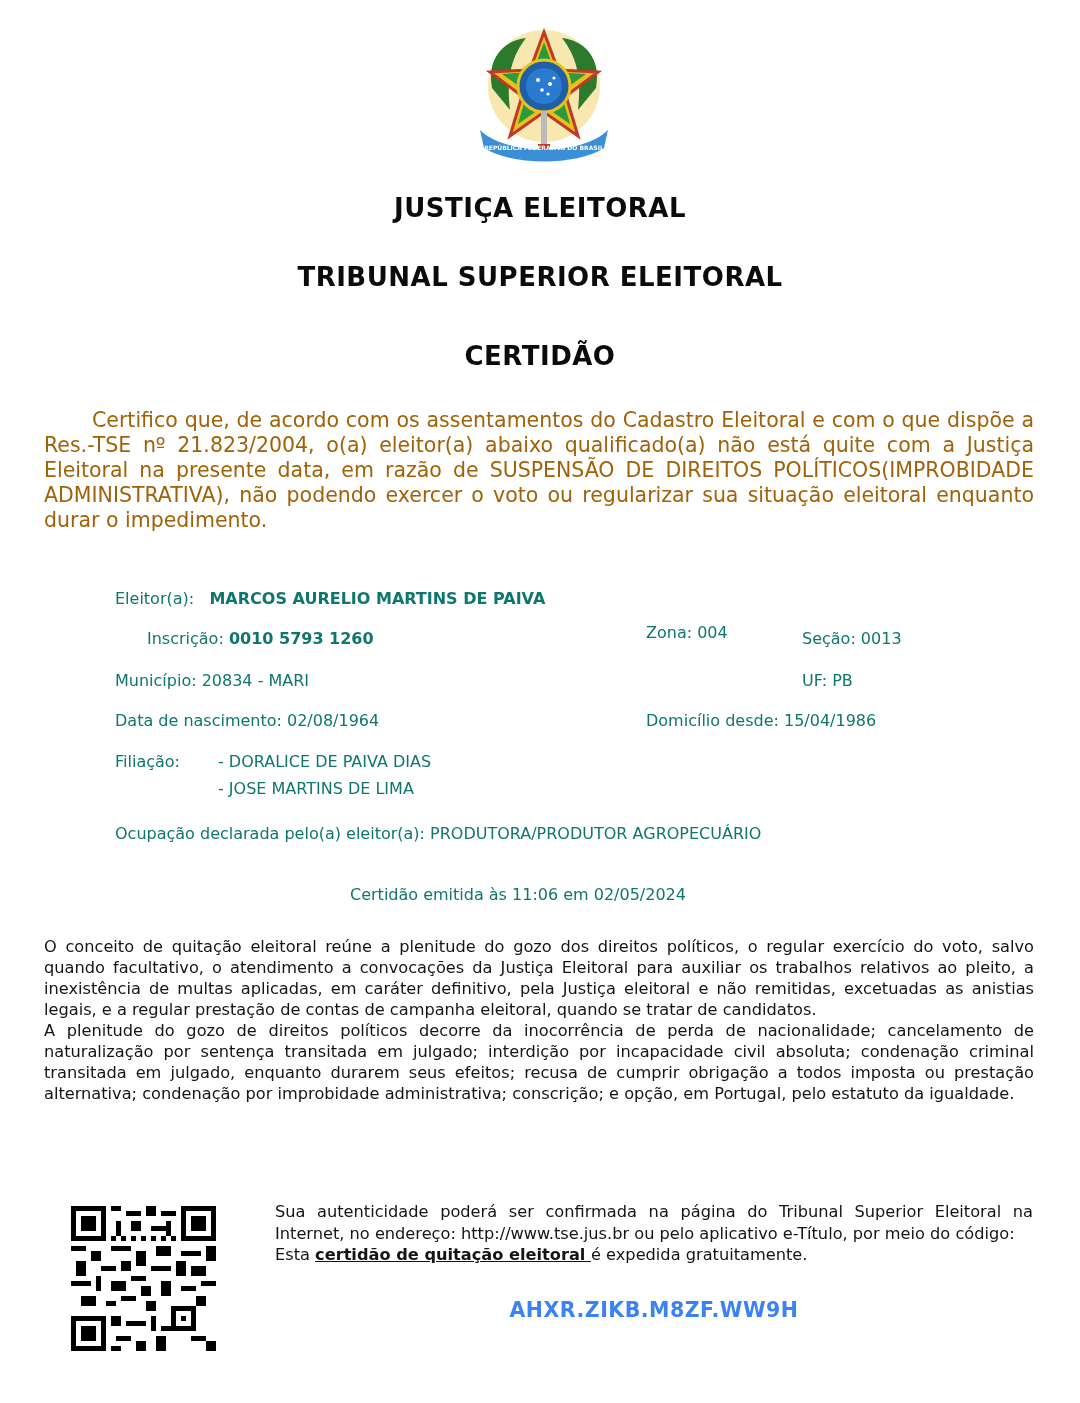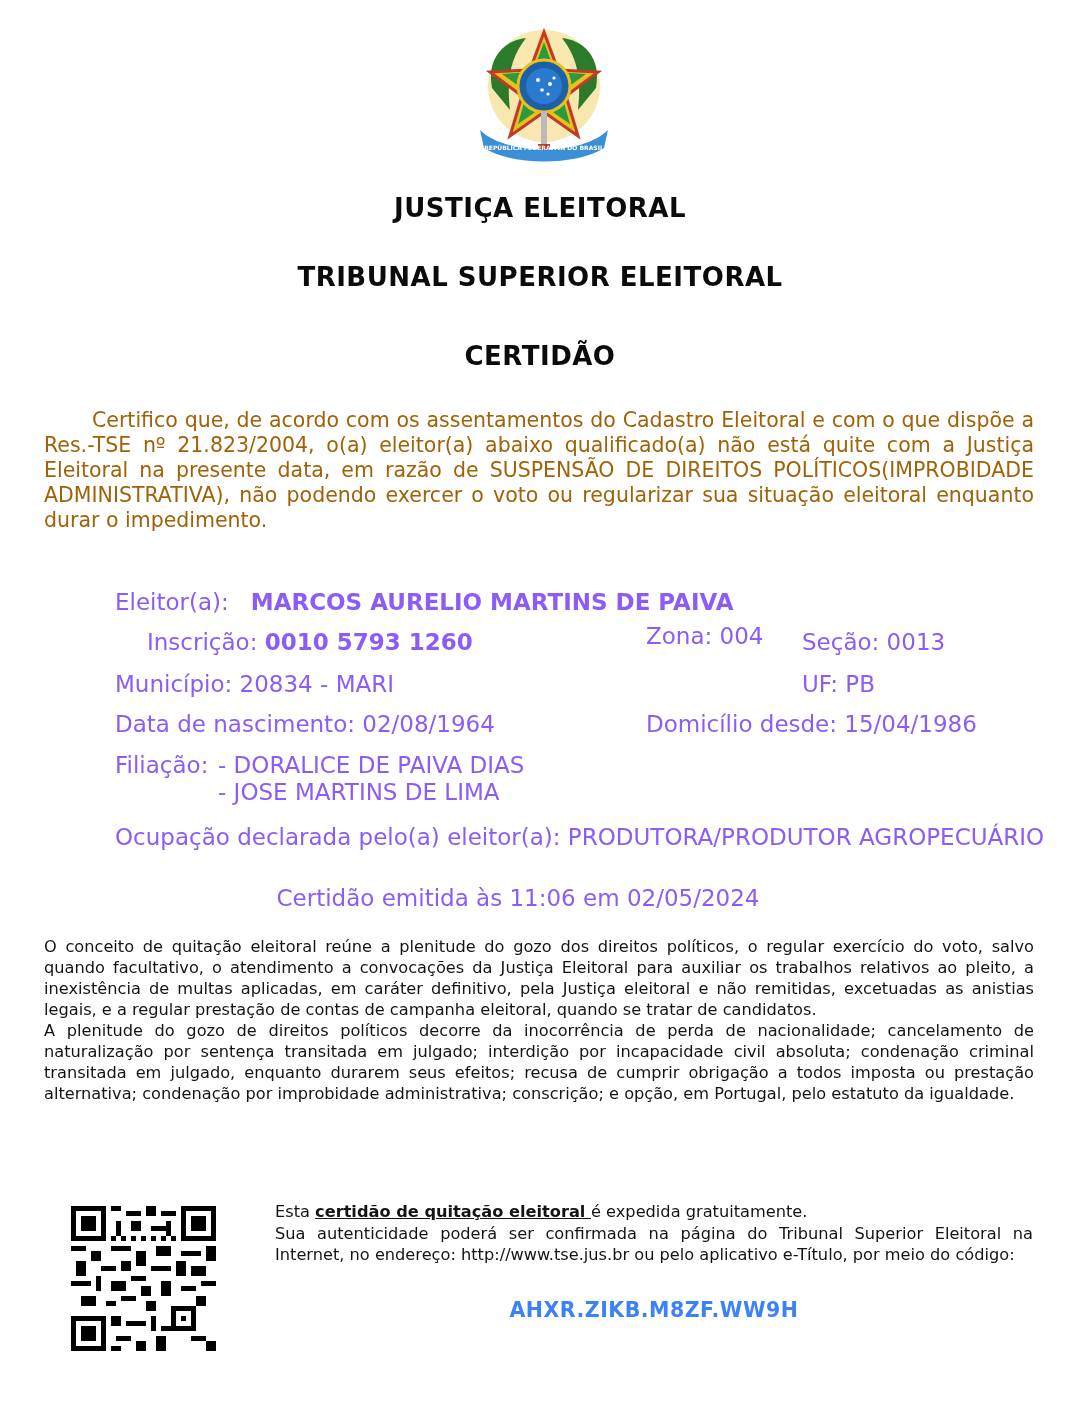--- a/index.html
+++ b/index.html
@@ -10,21 +10,21 @@
     .abs { position: absolute; }
     .crest { left: 476px; top: 26px; width: 136px; height: 138px; }
     .h1 {
       left: 0; width: 1080px; text-align: center; font-weight: bold;
       font-size: 26px; letter-spacing: 0.5px; color: #0b0b0b;
     }
     .para {
       left: 44px; width: 990px; font-size: 20.5px; line-height: 25px;
       text-align: justify; text-indent: 48px; color: #a16207;
     }
-    .row { font-size: 23px; color: #8b5cf6; white-space: nowrap; }
+    .row { font-size: 16px; color: #0f766e; white-space: nowrap; }
     .bold { font-weight: bold; }
     .small {
       left: 44px; width: 990px; font-size: 16.2px; line-height: 21px;
       text-align: justify; color: #141414;
     }
     .small p { margin: 0; }
     .foot {
       left: 275px; width: 758px; font-size: 16.2px; line-height: 21.5px;
       text-align: justify; color: #141414;
     }
@@ -171,16 +171,16 @@
         <rect x="13" y="27" width="2" height="2"></rect>
         <rect x="17" y="26" width="2" height="3"></rect>
         <rect x="24" y="26" width="3" height="1"></rect>
         <rect x="27" y="27" width="2" height="2"></rect>
         <rect x="8" y="28" width="2" height="1"></rect>
     </g>
   </svg>
 </div>
 
 <div class="abs foot" style="top:1201px;">
+  <p>Sua autenticidade poderá ser confirmada na página do Tribunal Superior Eleitoral na Internet, no endereço: http://www.tse.jus.br ou pelo aplicativo e-Título, por meio do código:</p>
   <p><span>Esta </span><u>certidão de quitação eleitoral </u><span>é expedida gratuitamente.</span></p>
-  <p>Sua autenticidade poderá ser confirmada na página do Tribunal Superior Eleitoral na Internet, no endereço: http://www.tse.jus.br ou pelo aplicativo e-Título, por meio do código:</p>
 </div>
 <div class="abs code" style="top:1298px;">AHXR.ZIKB.M8ZF.WW9H</div>
 
 </body></html>

